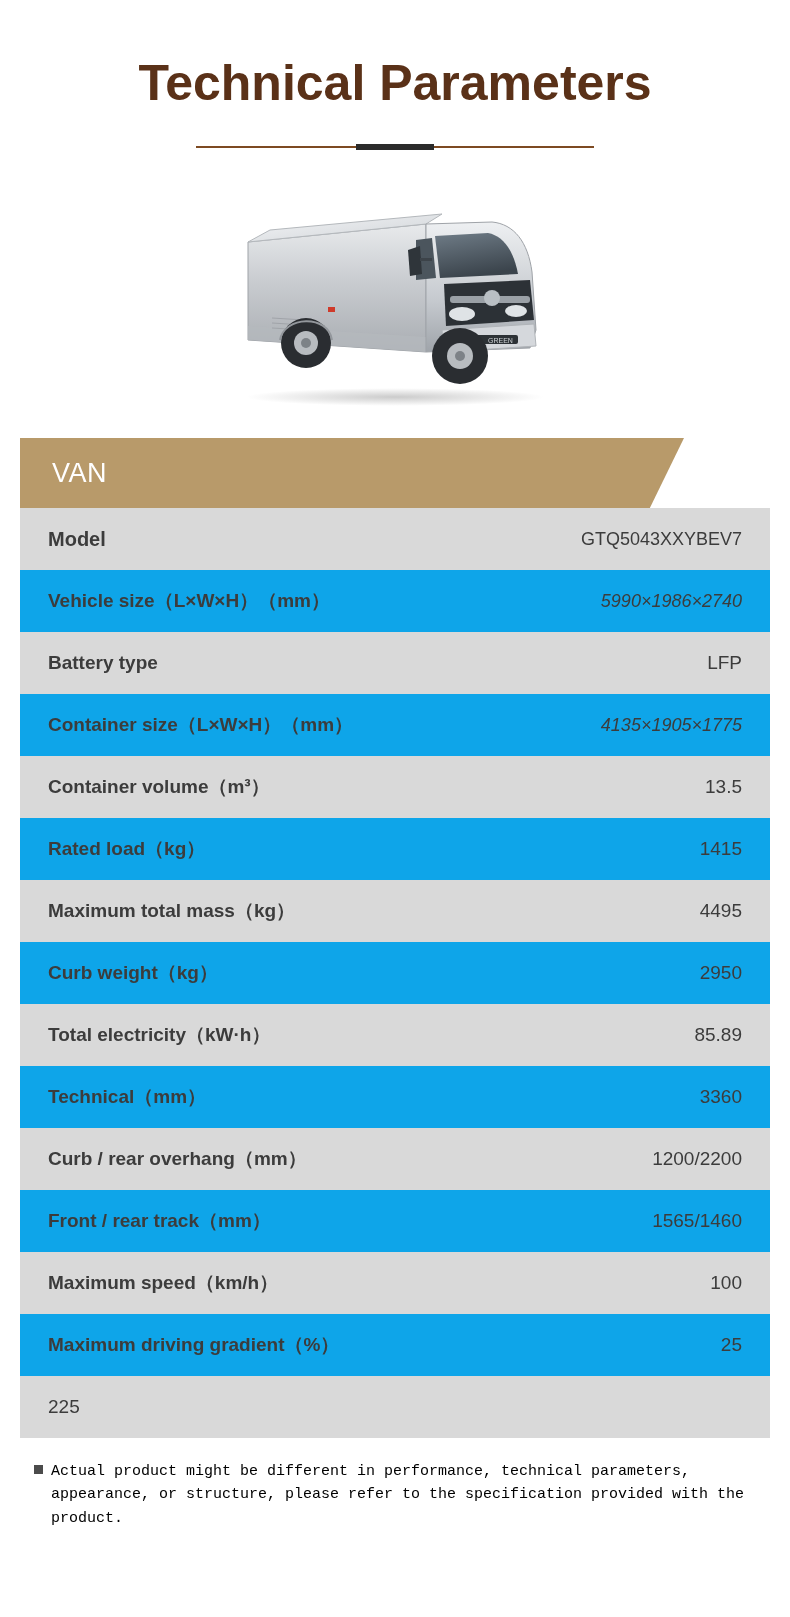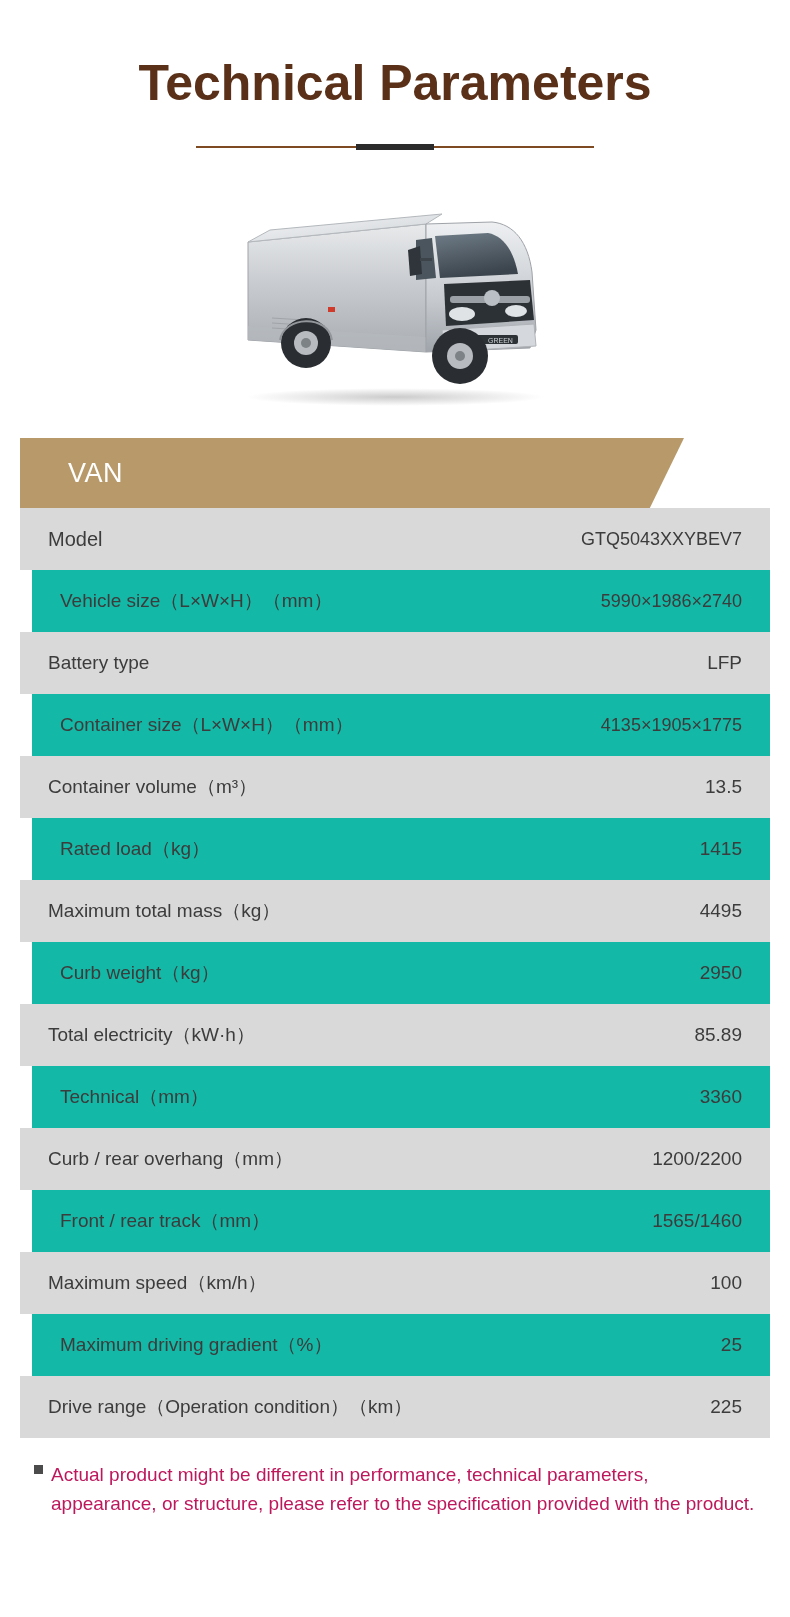--- a/index.html
+++ b/index.html
@@ -94,74 +94,76 @@
     transform: skewX(-26deg);
     transform-origin: top right;
     right: -34px;
   }
   .section-banner .label {
     position: relative;
     z-index: 2;
     color: #ffffff;
     font-size: 27px;
     line-height: 70px;
-    padding-left: 48px;
+    padding-left: 32px;
     letter-spacing: 0.5px;
   }
 
   
   .spec-table {
     margin: 0 20px;
   }
   .spec-row {
     display: flex;
     align-items: center;
     justify-content: space-between;
     height: 62px;
     padding: 0 28px;
   }
   .spec-row.odd  { background: #d9d9d9; }
-  .spec-row.even { background: #14b8a6; margin-left: 12px; }
+  .spec-row.even { background: #0ea5e9; }
 
   .spec-label {
     font-size: 19px;
     color: #3c3c3c;
     white-space: nowrap;
+    font-weight: bold;
   }
   .spec-value {
     font-size: 19px;
     color: #3c3c3c;
     text-align: right;
     white-space: nowrap;
   }
   .spec-row.model .spec-label { font-size: 20px; }
   .spec-row.model .spec-value {
     font-size: 18px;
     color: #3c3c3c;
   }
-  .spec-value.small { font-size: 18px; }
+  .spec-value.small { font-size: 18px; font-style: italic; }
 
   
   .footnote {
     margin: 22px 34px 0 34px;
     display: flex;
     align-items: flex-start;
     gap: 8px;
   }
   .footnote-mark {
     width: 9px;
     height: 9px;
     background: #4b4b4b;
     flex: 0 0 auto;
     margin-top: 5px;
   }
   .footnote-text {
-    font-size: 19px;
-    color: #be185d;
+    font-size: 15px;
+    color: #000000;
     line-height: 1.55;
+    font-family: Liberation Mono, monospace;
   }
 </style>
 </head>
 <body>
 
 <div class="page">
 
   <h1 class="page-title">Technical Parameters</h1>
 
   <div class="rule-wrap">
@@ -316,21 +318,20 @@
       <span class="spec-label">Maximum speed（km/h）</span>
       <span class="spec-value">100</span>
     </div>
 
     <div class="spec-row even">
       <span class="spec-label">Maximum driving gradient（%）</span>
       <span class="spec-value">25</span>
     </div>
 
     <div class="spec-row odd">
-      <span class="spec-label">Drive range（Operation condition）（km）</span>
       <span class="spec-value">225</span>
     </div>
 
   </div>
 
   <div class="footnote">
     <span class="footnote-mark"></span>
     <span class="footnote-text">Actual product might be different in performance, technical parameters, appearance, or structure, please refer to the specification provided with the product.</span>
   </div>
 

